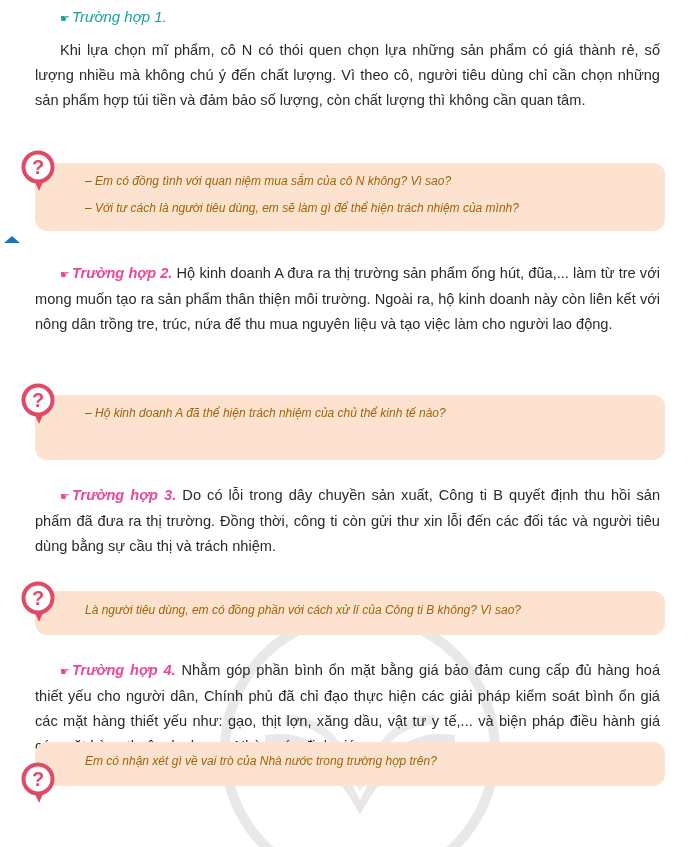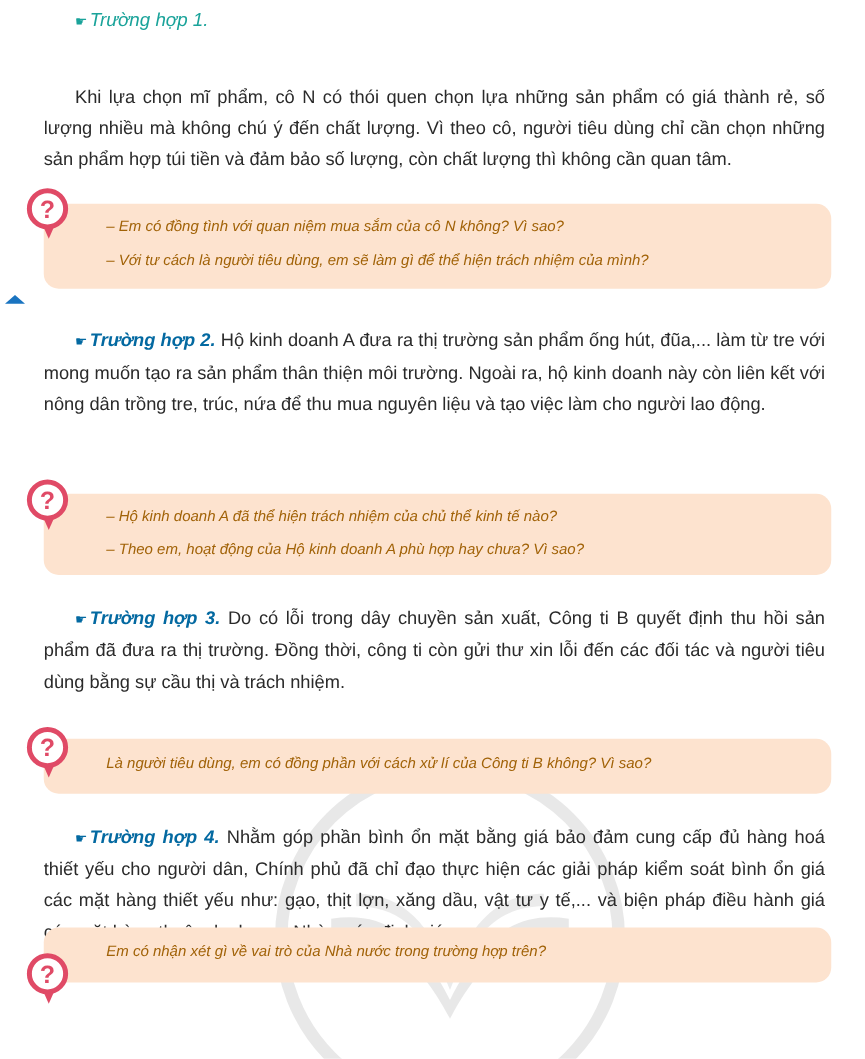--- a/index.html
+++ b/index.html
@@ -21,21 +21,21 @@
       font-style: italic; font-weight: normal; color: #1aa39a;
       font-size: 15px;
     }
     .case-title .arrow { font-style: normal; font-size: 11px; margin-right: 2px; }
     .para {
       position: absolute; left: 35px; width: 625px;
       font-size: 14.6px; line-height: 25px; color: #2a2a2a;
       text-align: justify; margin: 0;
     }
     .para .lead { display: inline-block; width: 25px; }
-    .para .inline-title { font-style: italic; font-weight: bold; color: #0369a1; }
+    .para .inline-title { font-style: italic; font-weight: bold; color: #ec4899; }
     .para .inline-title .arrow { font-style: normal; font-size: 11px; margin-right: 2px; }
     .qbox {
       position: absolute; left: 35px; width: 630px;
       background: #fde3cf; border-radius: 12px;
       box-sizing: border-box;
     }
     .qline {
       position: absolute; left: 50px;
       font-style: italic; color: #a16207; font-size: 12px; white-space: nowrap;
     }
@@ -58,40 +58,39 @@
     <path d="M100 100 C80 50 55 35 25 35 L25 45 C55 45 80 60 100 112 Z" fill="rgba(190,190,190,0.3)"></path>
     <path d="M100 100 C120 50 145 35 175 35 L175 45 C145 45 120 60 100 112 Z" fill="rgba(190,190,190,0.3)"></path>
   </svg>
 </div>
 
 <div class="page">
 
   <div class="case-title" style="top:8px;">
     <span class="arrow">☛</span><span>Trường hợp 1.</span>
   </div>
-  <p class="para" style="top:38px;margin-top:28px;"><span class="lead"></span><span>Khi lựa chọn mĩ phẩm, cô N có thói quen chọn lựa những sản phẩm có giá thành rẻ, số lượng nhiều mà không chú ý đến chất lượng. Vì theo cô, người tiêu dùng chỉ cần chọn những sản phẩm hợp túi tiền và đảm bảo số lượng, còn chất lượng thì không cần quan tâm.</span></p>
+  <p class="para" style="top:38px;"><span class="lead"></span><span>Khi lựa chọn mĩ phẩm, cô N có thói quen chọn lựa những sản phẩm có giá thành rẻ, số lượng nhiều mà không chú ý đến chất lượng. Vì theo cô, người tiêu dùng chỉ cần chọn những sản phẩm hợp túi tiền và đảm bảo số lượng, còn chất lượng thì không cần quan tâm.</span></p>
 
   <div class="qbox" style="top:163px; height:68px;">
     <div class="qline" style="top:11px;">– Em có đồng tình với quan niệm mua sắm của cô N không? Vì sao?</div>
     <div class="qline" style="top:38px;text-align:center;">– Với tư cách là người tiêu dùng, em sẽ làm gì để thể hiện trách nhiệm của mình?</div>
   </div>
   <div class="qicon" style="left:20px; top:150px;">
     <svg width="36" height="42" viewBox="0 0 36 42">
       <circle cx="18" cy="17" r="14.5" fill="#fff" stroke="#e04a66" stroke-width="4"></circle>
       <path d="M15 32 L19 41 L23 32 Z" fill="#e04a66"></path>
       <text x="18" y="24" text-anchor="middle" font-family="Liberation Sans, sans-serif" font-weight="bold" font-size="20" fill="#e04a66">?</text>
     </svg>
   </div>
   <div class="side-mark"></div>
 
   <p class="para" style="top:261px;"><span class="lead"></span><span class="inline-title"><span class="arrow">☛</span><span>Trường hợp 2.</span></span> <span>Hộ kinh doanh A đưa ra thị trường sản phẩm ống hút, đũa,... làm từ tre với mong muốn tạo ra sản phẩm thân thiện môi trường. Ngoài ra, hộ kinh doanh này còn liên kết với nông dân trồng tre, trúc, nứa để thu mua nguyên liệu và tạo việc làm cho người lao động.</span></p>
 
   <div class="qbox" style="top:395px; height:65px;">
     <div class="qline" style="top:11px;text-align:center;">– Hộ kinh doanh A đã thể hiện trách nhiệm của chủ thể kinh tế nào?</div>
-    <div class="qline" style="top:37px;">– Theo em, hoạt động của Hộ kinh doanh A phù hợp hay chưa? Vì sao?</div>
   </div>
   <div class="qicon" style="left:20px; top:383px;">
     <svg width="36" height="42" viewBox="0 0 36 42">
       <circle cx="18" cy="17" r="14.5" fill="#fff" stroke="#e04a66" stroke-width="4"></circle>
       <path d="M15 32 L19 41 L23 32 Z" fill="#e04a66"></path>
       <text x="18" y="24" text-anchor="middle" font-family="Liberation Sans, sans-serif" font-weight="bold" font-size="20" fill="#e04a66">?</text>
     </svg>
   </div>
 
   <p class="para" style="top:483px;"><span class="lead"></span><span class="inline-title"><span class="arrow">☛</span><span>Trường hợp 3.</span></span> <span>Do có lỗi trong dây chuyền sản xuất, Công ti B quyết định thu hồi sản phẩm đã đưa ra thị trường. Đồng thời, công ti còn gửi thư xin lỗi đến các đối tác và người tiêu dùng bằng sự cầu thị và trách nhiệm.</span></p>

